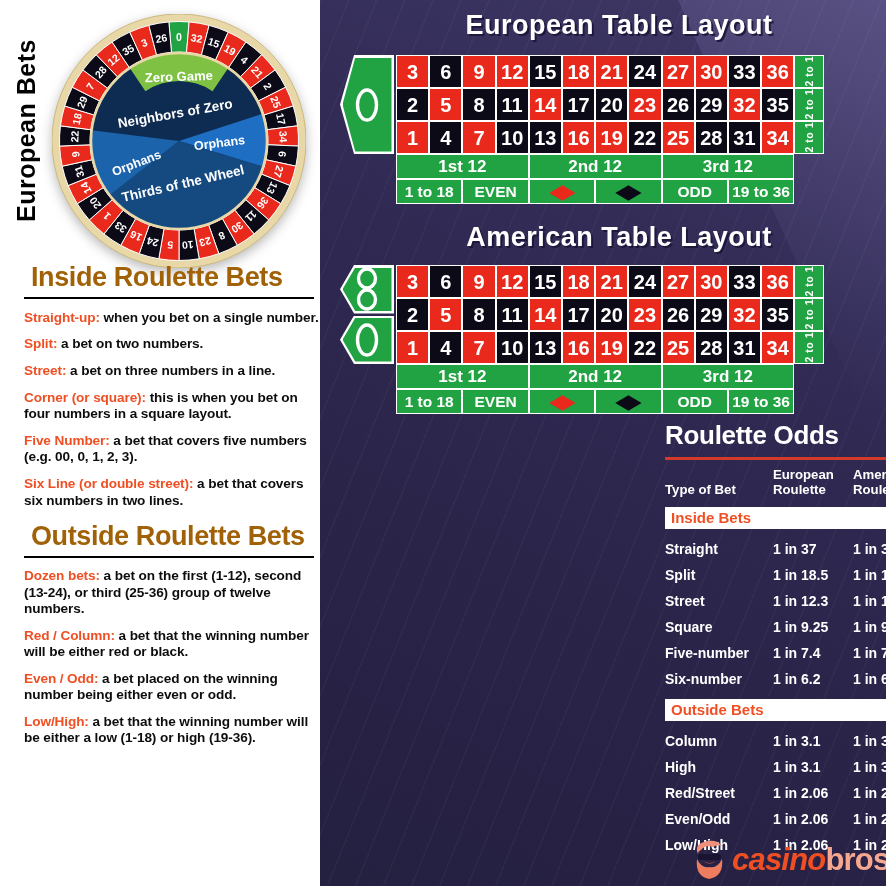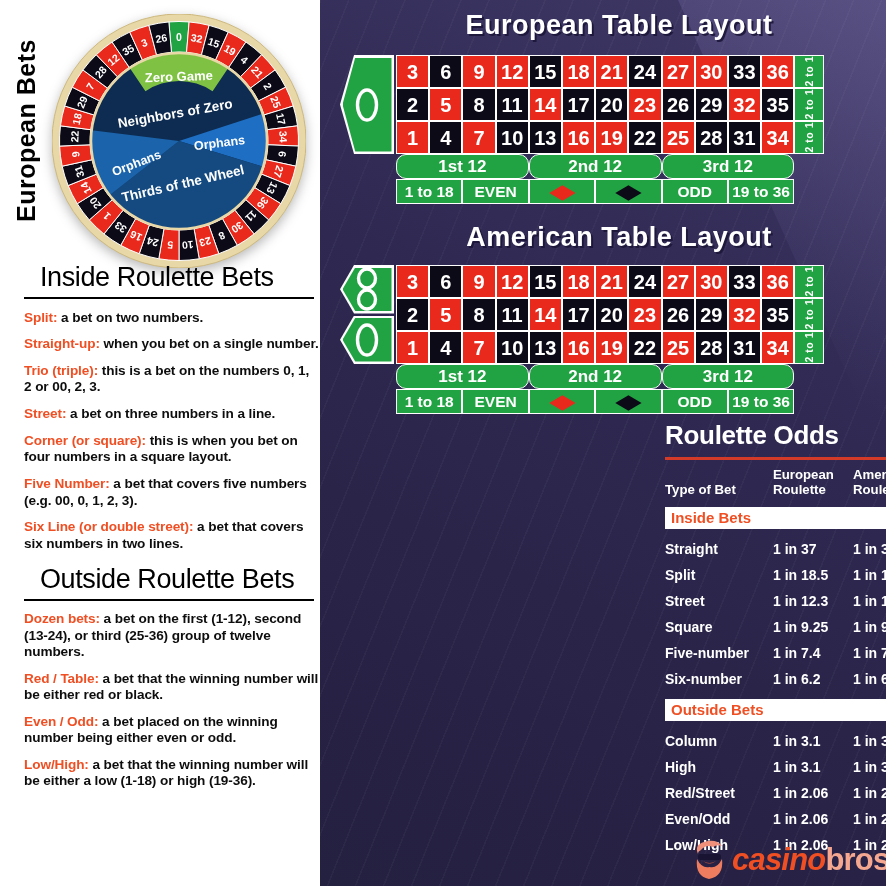--- a/index.html
+++ b/index.html
@@ -26,21 +26,21 @@
 
   
   .side-label{
     position:absolute;left:12px;top:36px;height:190px;
     writing-mode:vertical-rl;transform:rotate(180deg);
     display:flex;align-items:center;justify-content:center;
     font-size:25px;font-weight:bold;color:#000;letter-spacing:.5px;white-space:nowrap;
   }
   .wheel{position:absolute;left:52px;top:14px;width:254px;height:254px;filter:drop-shadow(0 4px 6px rgba(0,0,0,.28));}
   .defs{position:absolute;left:24px;top:250px;width:296px;color:#0d0d0d;}
-  .defs h2{font-size:27px;font-weight:normal;margin:12px 16px 4px;letter-spacing:-.4px;color:#000000;}
+  .defs h2{font-size:27px;font-weight:bold;margin:12px 7px 4px;letter-spacing:-.4px;color:#a16207;}
   .defs .rule{height:2px;background:#000;width:98%;margin-bottom:4px;}
   .defs p{font-size:13.6px;font-weight:bold;line-height:1.2;margin:10.5px 0;letter-spacing:-.1px;}
   .defs .term{color:#ef4f23;}
 
   
   .layout-title{
     position:absolute;left:16px;width:566px;text-align:center;color:#fff;
     font-size:27px;font-weight:bold;letter-spacing:.5px;
     text-shadow:2px 2px 0 rgba(28,22,56,.9);
   }
@@ -55,21 +55,21 @@
   #am-grid{top:265px;}
   .lcell{
     border:1.5px solid #fff;color:#fff;font-weight:bold;
     display:flex;align-items:center;justify-content:center;line-height:1;
   }
   .lcell.num{font-size:20px;}
   .red-cell{background:#e8291c;}
   .black-cell{background:#0d0a17;}
   .green-cell{background:#22a343;}
   .two1 span{writing-mode:vertical-rl;transform:rotate(180deg);font-size:10.5px;letter-spacing:.5px;}
-  .dozen{font-size:17px;border-radius:10px;}
+  .dozen{font-size:17px;}
   .outside{font-size:15.5px;}
   .diamond{display:inline-block;font-size:19px;transform:scaleX(1.7);line-height:1;}
   .zero-col{grid-column:1;grid-row:1/4;display:flex;flex-direction:column;gap:2px;padding-right:2px;}
   .zero-outer{flex:1;background:#fff;clip-path:polygon(0 50%,26% 0,100% 0,100% 100%,26% 100%);padding:0;position:relative;}
   .zero-inner{position:absolute;inset:2.5px;background:#22a343;clip-path:polygon(0 50%,26% 0,100% 0,100% 100%,26% 100%);
     display:flex;align-items:center;justify-content:center;}
   .zero-glyph{width:30px;height:46px;}
   .zero-glyph ellipse{fill:none;stroke:#fff;stroke-width:3.4;}
 
   
@@ -182,33 +182,32 @@
         <text x="124" y="104" fill="#fff" font-size="13.5" font-weight="bold" text-anchor="middle" transform="rotate(-10 124 104)">Neighbors of Zero</text>
         <text x="168" y="133" fill="#fff" font-size="12.5" font-weight="bold" text-anchor="middle" transform="rotate(-7 168 133)">Orphans</text>
         <text x="86" y="153" fill="#fff" font-size="12.5" font-weight="bold" text-anchor="middle" transform="rotate(-21 86 153)">Orphans</text>
         <text x="132" y="174" fill="#fff" font-size="13.5" font-weight="bold" text-anchor="middle" transform="rotate(-13 132 174)">Thirds of the Wheel</text>
       </svg>
 
     <div class="defs">
       <h2>Inside Roulette Bets</h2>
       <div class="rule"></div>
       <div id="inside-defs">
+          <p><span class="term">Straight-up:</span> when you bet on a single number.</p>
           <p><span class="term">Split:</span> a bet on two numbers.</p>
-          <p><span class="term">Straight-up:</span> when you bet on a single number.</p>
-          <p><span class="term">Trio (triple):</span> this is a bet on the numbers 0, 1, 2 or 00, 2, 3.</p>
           <p><span class="term">Street:</span> a bet on three numbers in a line.</p>
           <p><span class="term">Corner (or square):</span> this is when you bet on four numbers in a square layout.</p>
           <p><span class="term">Five Number:</span> a bet that covers five numbers (e.g. 00, 0, 1, 2, 3).</p>
           <p><span class="term">Six Line (or double street):</span> a bet that covers six numbers in two lines.</p>
         </div>
       <h2>Outside Roulette Bets</h2>
       <div class="rule"></div>
       <div id="outside-defs">
           <p><span class="term">Dozen bets:</span> a bet on the first (1-12), second (13-24), or third (25-36) group of twelve numbers.</p>
-          <p><span class="term">Red / Table:</span> a bet that the winning number will be either red or black.</p>
+          <p><span class="term">Red / Column:</span> a bet that the winning number will be either red or black.</p>
           <p><span class="term">Even / Odd:</span> a bet placed on the winning number being either even or odd.</p>
           <p><span class="term">Low/High:</span> a bet that the winning number will be either a low (1-18) or high (19-36).</p>
         </div>
     </div>
   </div>
 
   <div class="right-panel">
     <div class="deco-wedge"></div>
     <div class="deco-lines"></div>
 

